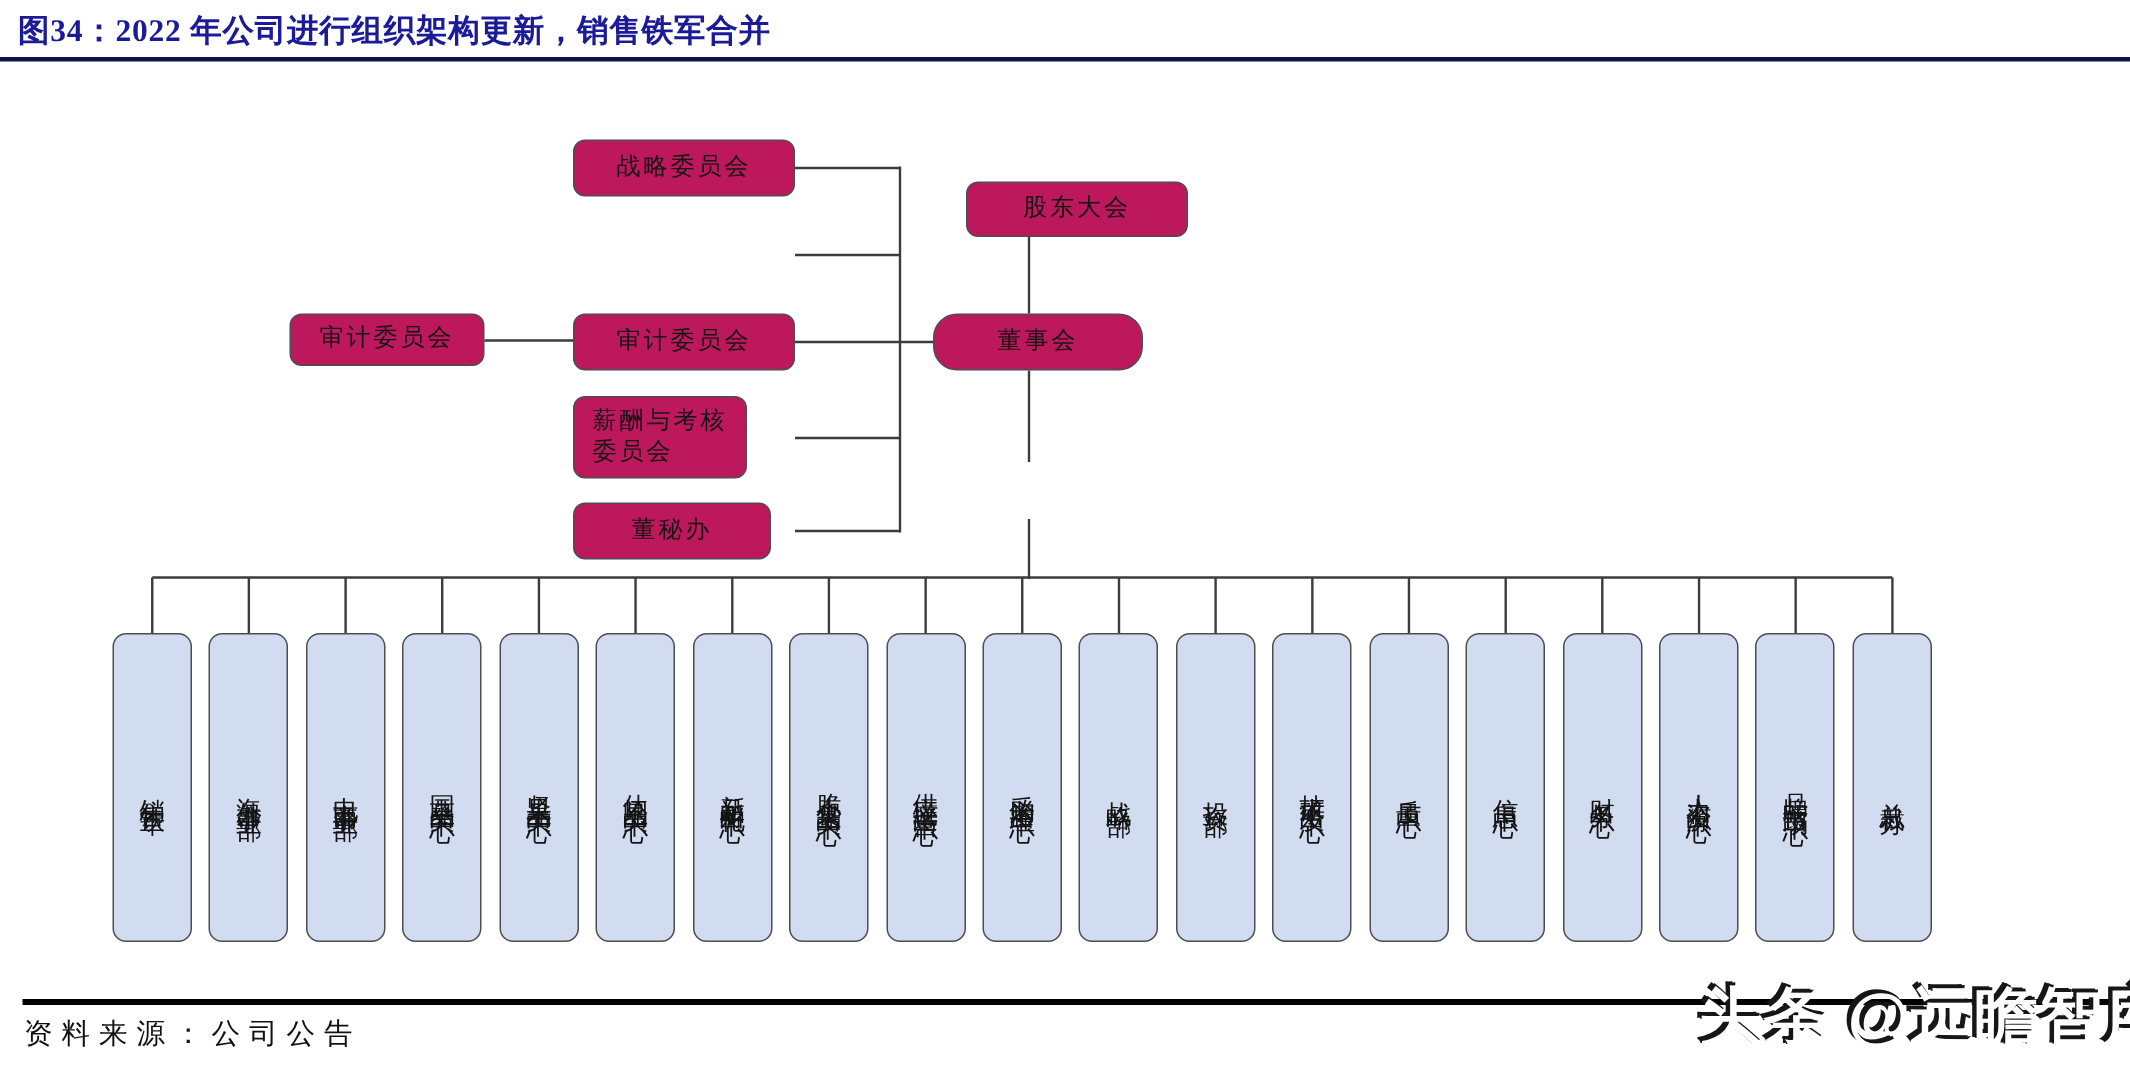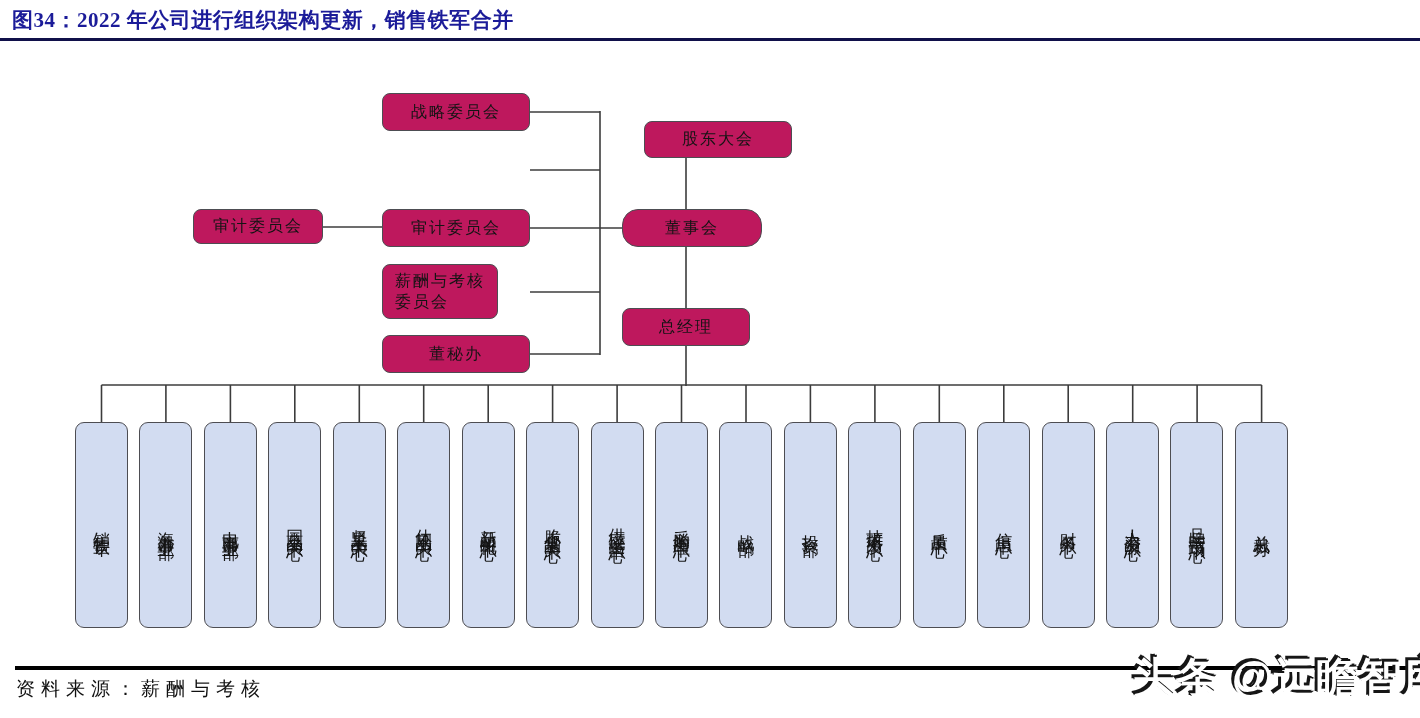--- a/index.html
+++ b/index.html
@@ -150,33 +150,30 @@
   <div class="obox" style="left:382px; top:93px; width:148px; height:38px;">
     <span>战略委员会</span>
   </div>
   <div class="obox" style="left:382px; top:209px; width:148px; height:38px;">
     <span>审计委员会</span>
   </div>
   <div class="obox" style="left:382px; top:264px; width:116px; height:55px;">
     <span class="pre">薪酬与考核
 委员会</span>
   </div>
-  <div class="obox" style="left:382px; top:335px; width:148px; height:38px;">
+  <div class="obox" style="left:382px; top:335px; width:132px; height:38px;">
     <span>董秘办</span>
   </div>
 
   <div class="obox" style="left:644px; top:121px; width:148px; height:37px;">
     <span>股东大会</span>
   </div>
   <div class="obox" style="left:622px; top:209px; width:140px; height:38px;border-radius:16px;">
     <span>董事会</span>
   </div>
-  <div class="obox" style="left:622px; top:308px; width:128px; height:38px;">
-    <span>总经理</span>
-  </div>
 
   <div class="dept-row">
     <div class="dept">
       <span class="vtext">销售铁军</span>
     </div>
     <div class="dept">
       <span class="vtext">海外事业部</span>
     </div>
     <div class="dept">
       <span class="vtext">电商事业部</span>
@@ -225,16 +222,16 @@
     </div>
     <div class="dept">
       <span class="vtext">品牌与市场中心</span>
     </div>
     <div class="dept">
       <span class="vtext">总裁办</span>
     </div>
   </div>
 
   <div class="footer-rule"></div>
-  <div class="source-note">资料来源：薪酬与考核</div>
+  <div class="source-note">资料来源：公司公告</div>
   <div class="watermark">头条 @远瞻智库</div>
 
 </div>
 
 </body></html>

